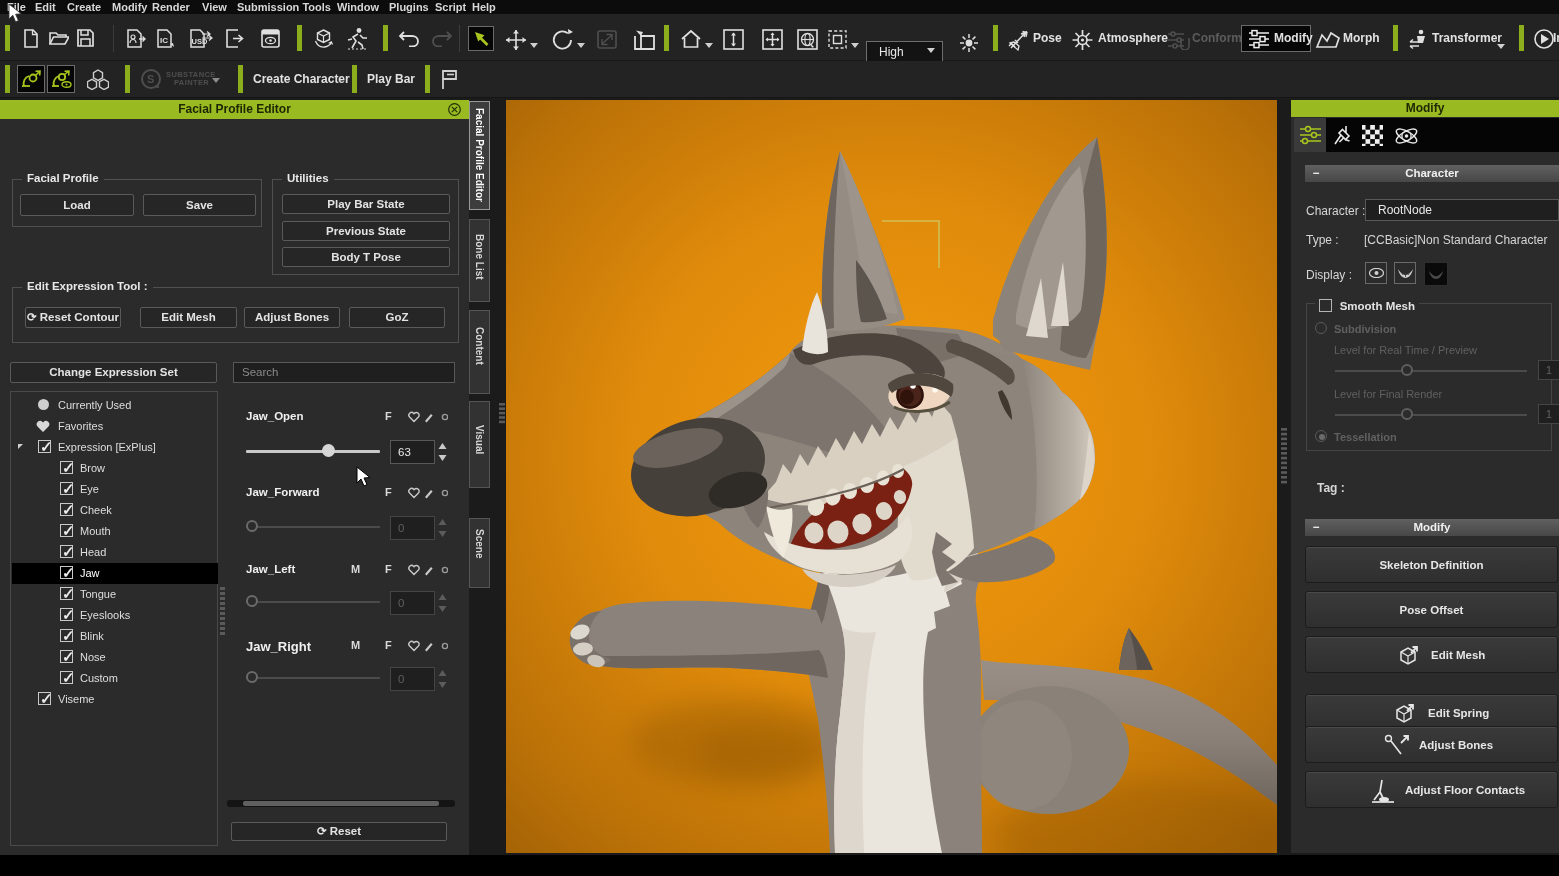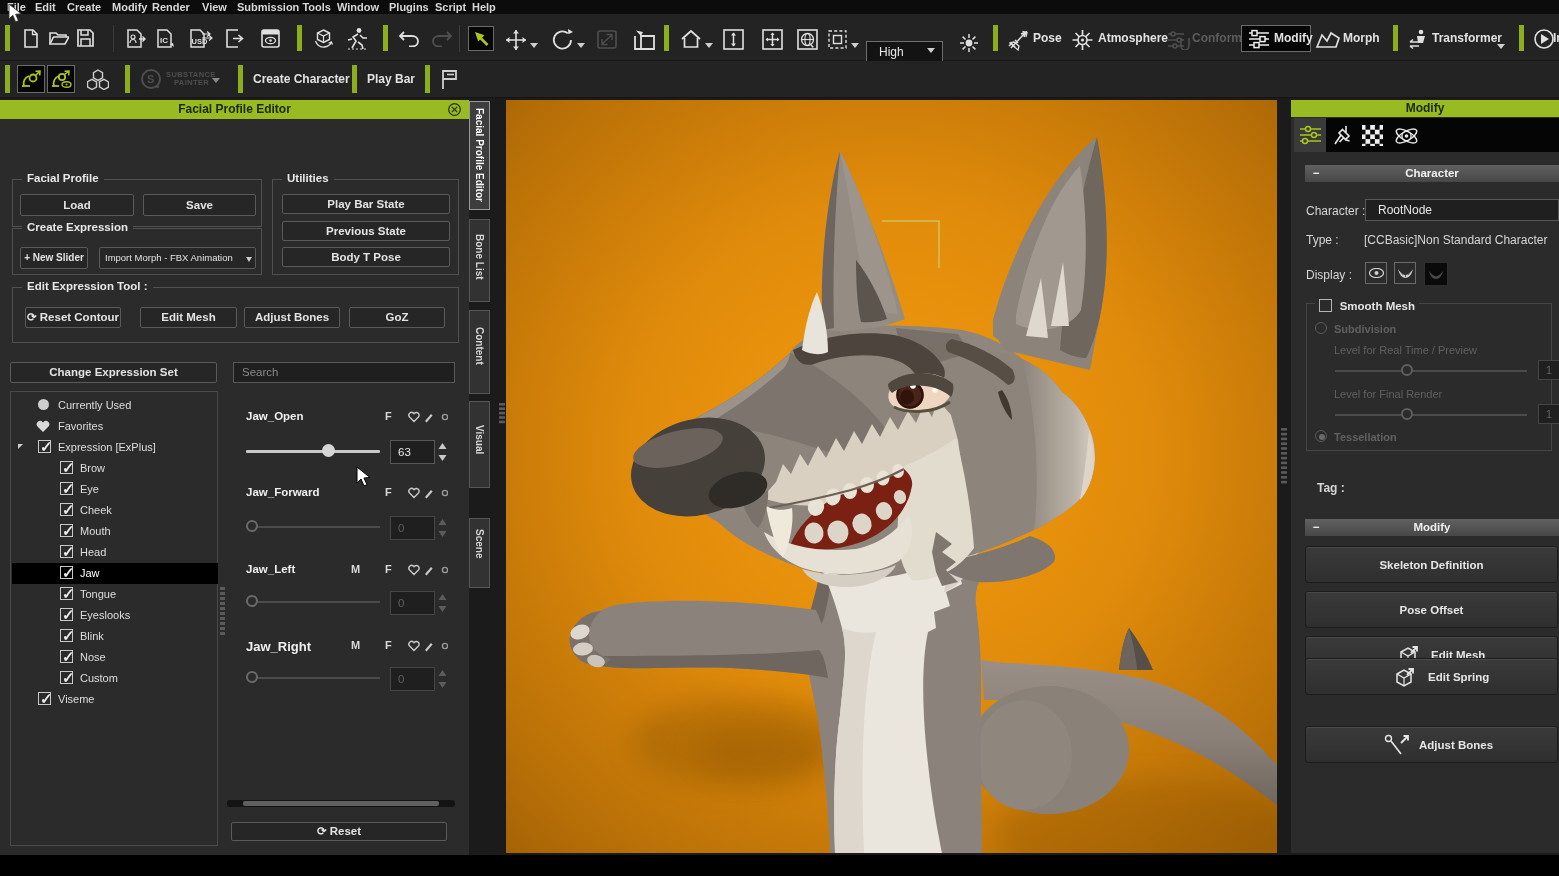--- a/index.html
+++ b/index.html
@@ -310,26 +310,20 @@
       <div class="btn" style="left:130px;top:14px;width:113px;height:22px;line-height:20px">Save</div>
     </div>
 
     <div class="grp" style="left:272px;top:79px;width:187px;height:96px">
       <div class="grplabel">Utilities</div>
       <div class="btn" style="left:9px;top:14px;width:168px;height:20px;line-height:18px">Play Bar State</div>
       <div class="btn" style="left:9px;top:41px;width:168px;height:20px;line-height:18px">Previous State</div>
       <div class="btn" style="left:9px;top:67px;width:168px;height:20px;line-height:18px">Body T Pose</div>
     </div>
 
-    <div class="grp" style="left:12px;top:128px;width:250px;height:47px">
-      <div class="grplabel">Create Expression</div>
-      <div class="btn" style="left:7px;top:18px;width:68px;height:22px;line-height:20px;font-size:10px">+ New Slider</div>
-      <div class="btn" style="left:86px;top:18px;width:157px;height:22px;line-height:20px;font-size:9.5px;font-weight:normal;text-align:left;padding-left:5px">Import Morph - FBX Animation
-        <div class="caret" style="right:3px;top:9px;border-top-color:#ccc;border-left-width:3.5px;border-right-width:3.5px"></div></div>
-    </div>
 
     <div class="grp" style="left:12px;top:187px;width:447px;height:56px">
       <div class="grplabel">Edit Expression Tool :</div>
       <div class="btn" style="left:12px;top:19px;width:96px;height:21px;line-height:19px">⟳ Reset Contour</div>
       <div class="btn" style="left:127px;top:19px;width:97px;height:21px;line-height:19px">Edit Mesh</div>
       <div class="btn" style="left:231px;top:19px;width:96px;height:21px;line-height:19px">Adjust Bones</div>
       <div class="btn" style="left:336px;top:19px;width:96px;height:21px;line-height:19px">GoZ</div>
     </div>
     <div class="btn" style="left:10px;top:262px;width:207px;height:21px;line-height:19px">Change Expression Set</div>
     <div class="inp" style="left:233px;top:262px;width:222px;height:21px;color:#8a8a8a;line-height:19px;padding-left:8px">Search</div>
@@ -697,25 +691,31 @@
     <div class="lbl" style="left:26px;top:381px;font-weight:bold">Tag :</div>
 
     <div class="sechdr" style="left:14px;top:419px;width:254px;height:17px;line-height:17px">Modify<span style="position:absolute;left:8px;top:0">−</span></div>
     <div class="rbtn" style="left:14px;top:446px;width:253px;height:37px;line-height:37px">Skeleton Definition</div>
     <div class="rbtn" style="left:14px;top:491px;width:253px;height:37px;line-height:37px">Pose Offset</div>
     <div class="rbtn" style="left:14px;top:536px;width:253px;height:37px;line-height:37px;text-align:left;padding-left:125px"><svg style="position:absolute;left:90px;top:7px" width="24" height="24">
           <path d="M5 8l7-4 7 4v8l-7 4-7-4z" fill="none" stroke="#e6e6e6" stroke-width="1.5"></path>
           <path d="M5 8l7 4 7-4M12 12v8" fill="none" stroke="#e6e6e6" stroke-width="1.2"></path>
           <path d="M15 9l6-6m0 4.5V3h-4.5" fill="none" stroke="#e6e6e6" stroke-width="1.8"></path>
         </svg>Edit Mesh</div>
-    <div class="rbtn" style="left:14px;top:558px;width:253px;height:37px;line-height:37px;text-align:left;padding-left:122px"><svg style="position:absolute;left:86px;top:7px" width="24" height="24">
+    <div class="rbtn" style="left:14px;top:594px;width:253px;height:37px;line-height:37px;text-align:left;padding-left:122px"><svg style="position:absolute;left:86px;top:7px" width="24" height="24">
           <path d="M5 8l7-4 7 4v8l-7 4-7-4z" fill="none" stroke="#e6e6e6" stroke-width="1.5"></path>
           <path d="M5 8l7 4 7-4M12 12v8" fill="none" stroke="#e6e6e6" stroke-width="1.2"></path>
           <path d="M15 9l6-6m0 4.5V3h-4.5" fill="none" stroke="#e6e6e6" stroke-width="1.8"></path>
         </svg>Edit Spring</div>
     <div class="rbtn" style="left:14px;top:626px;width:253px;height:37px;line-height:37px;text-align:left;padding-left:113px"><svg style="position:absolute;left:78px;top:7px" width="26" height="24">
           <circle cx="4.5" cy="4.5" r="3" fill="none" stroke="#e6e6e6" stroke-width="1.4"></circle>
           <path d="M7 7l10 13" stroke="#e6e6e6" stroke-width="1.6"></path>
           <path d="M17 9l7-7m0 4.5V2h-4.5" fill="none" stroke="#e6e6e6" stroke-width="1.8"></path>
         </svg>Adjust Bones</div>
+    <div class="rbtn" style="left:14px;top:671px;width:253px;height:37px;line-height:37px;text-align:left;padding-left:99px"><svg style="position:absolute;left:64px;top:6px" width="26" height="26">
+          <path d="M12 2l-2 12-6 8" fill="none" stroke="#e6e6e6" stroke-width="1.7"></path>
+          <path d="M10 14l3 6" fill="none" stroke="#e6e6e6" stroke-width="1.7"></path>
+          <path d="M2 24h22" stroke="#e6e6e6" stroke-width="1.7"></path>
+          <ellipse cx="14" cy="21.5" rx="5" ry="2.5" fill="#e6e6e6"></ellipse>
+        </svg>Adjust Floor Contacts</div>
   </div>
 </div>
 <div id="bottombar" class="abs"></div>
 
 </body></html>

